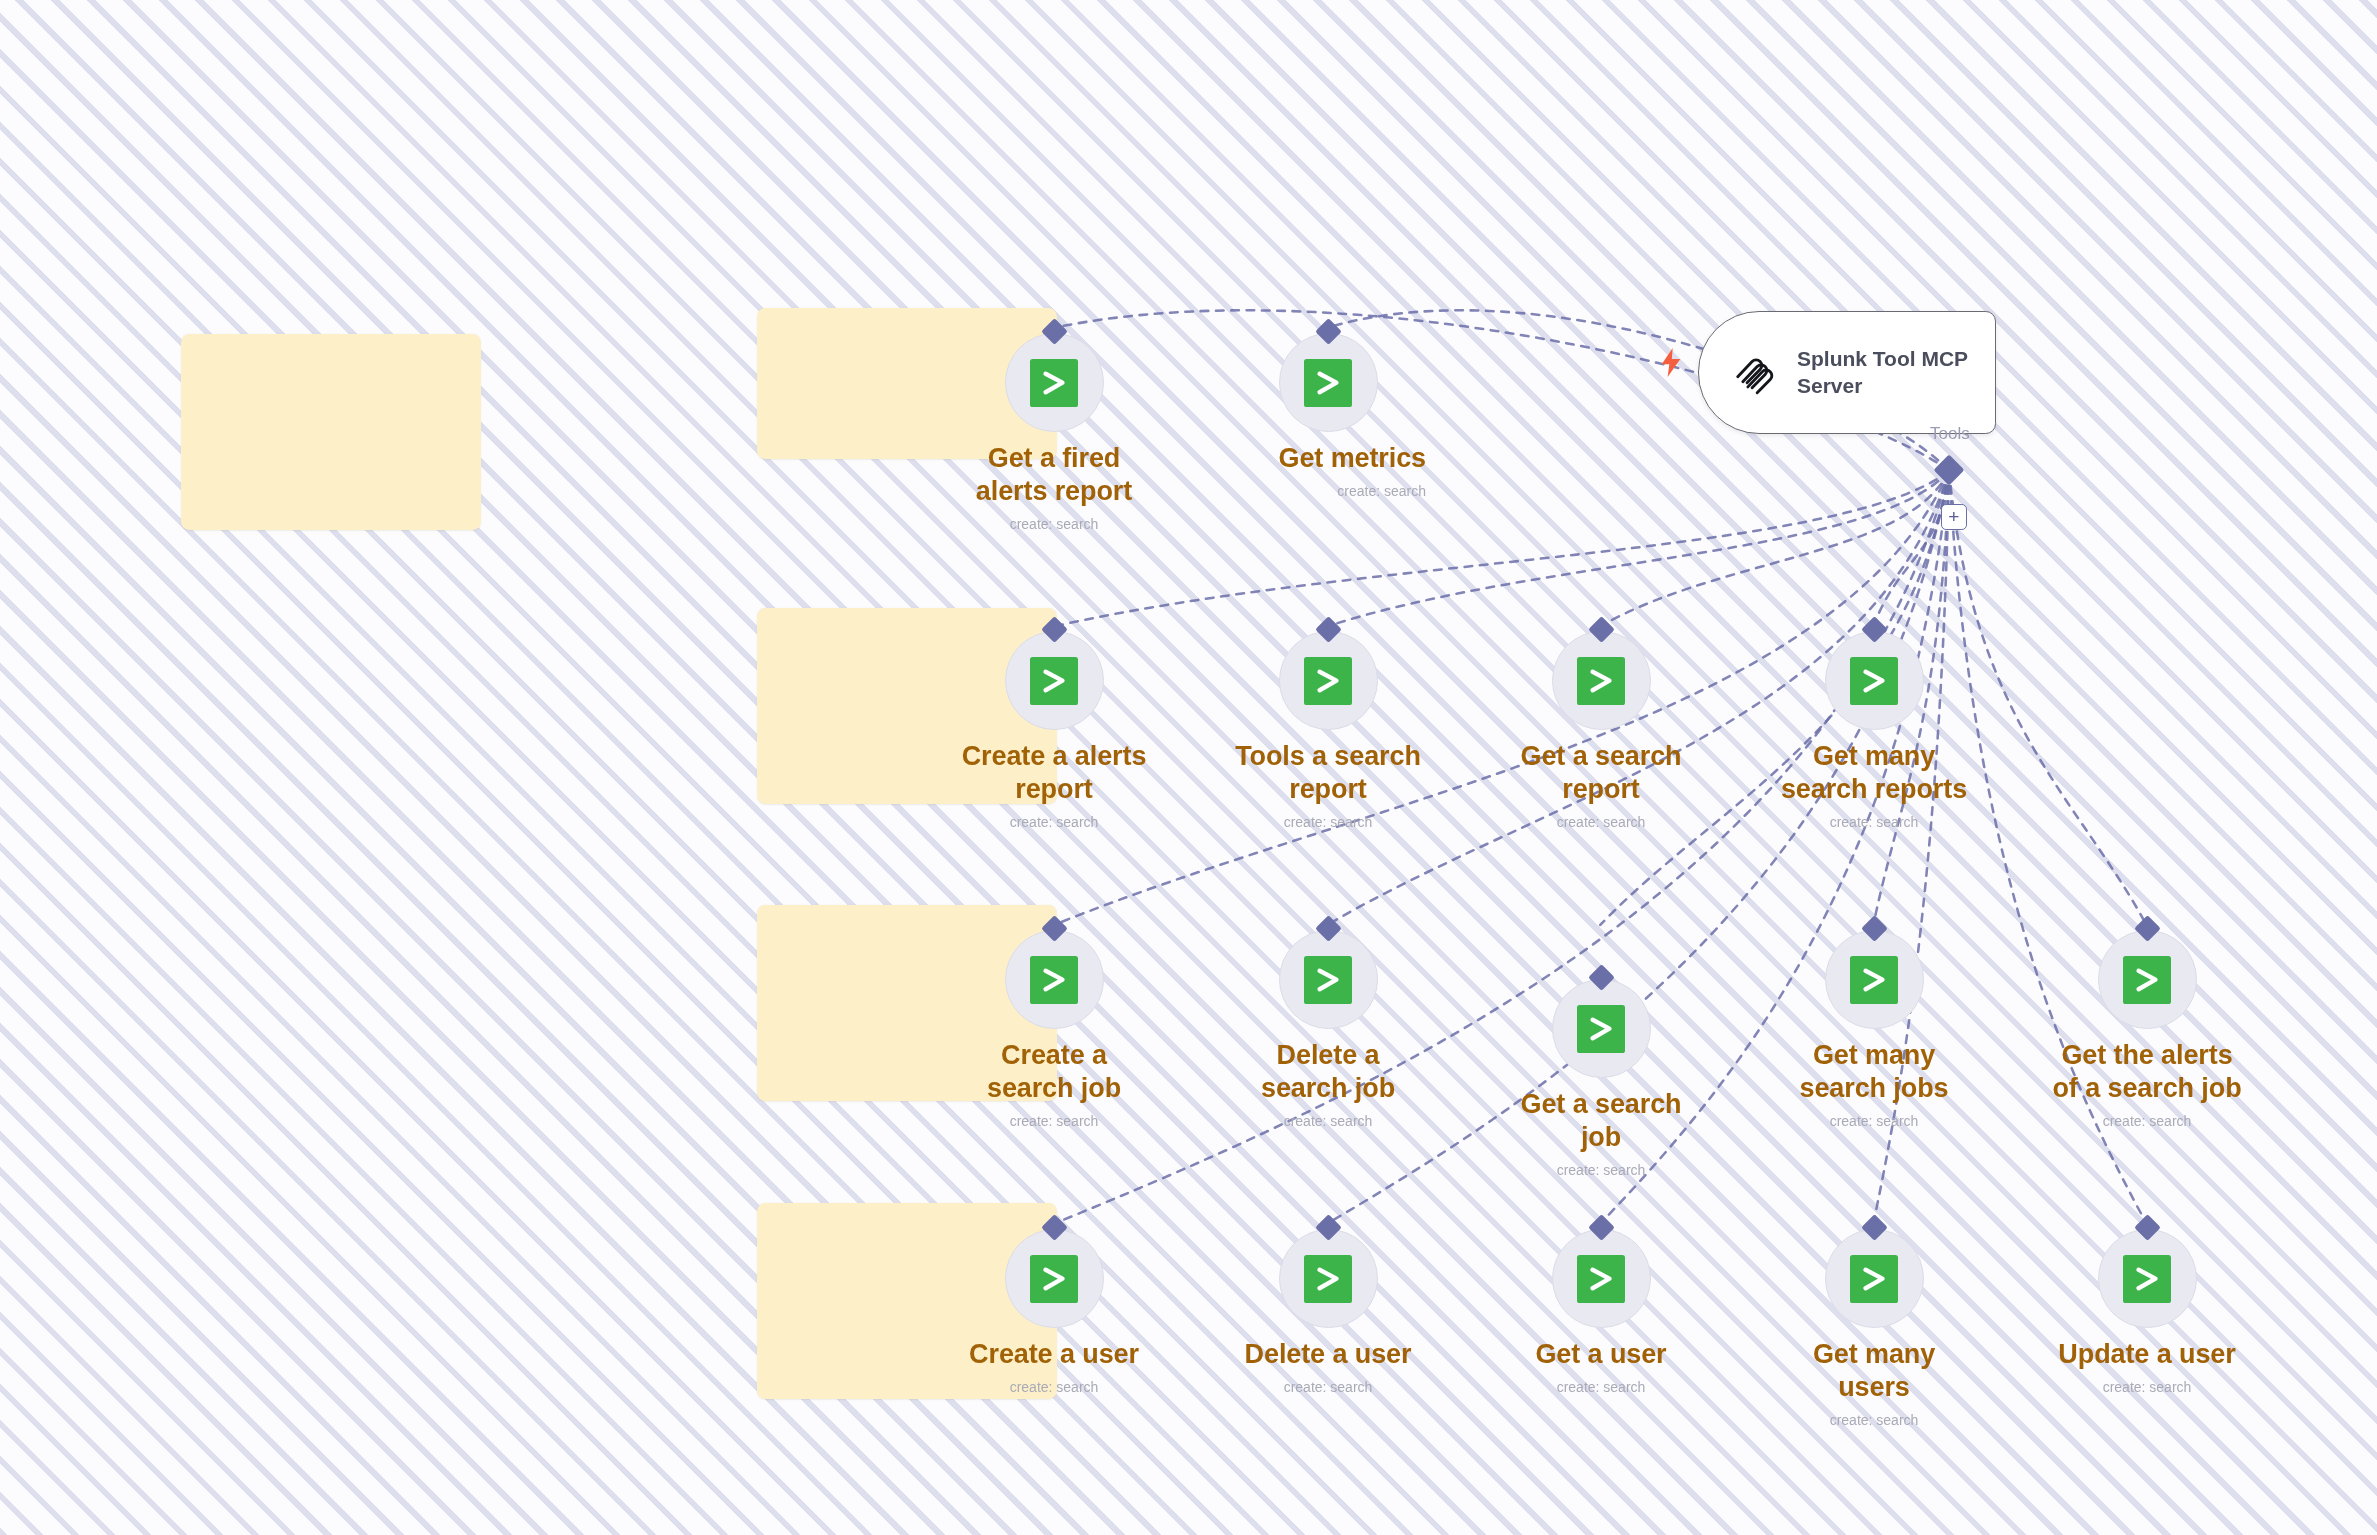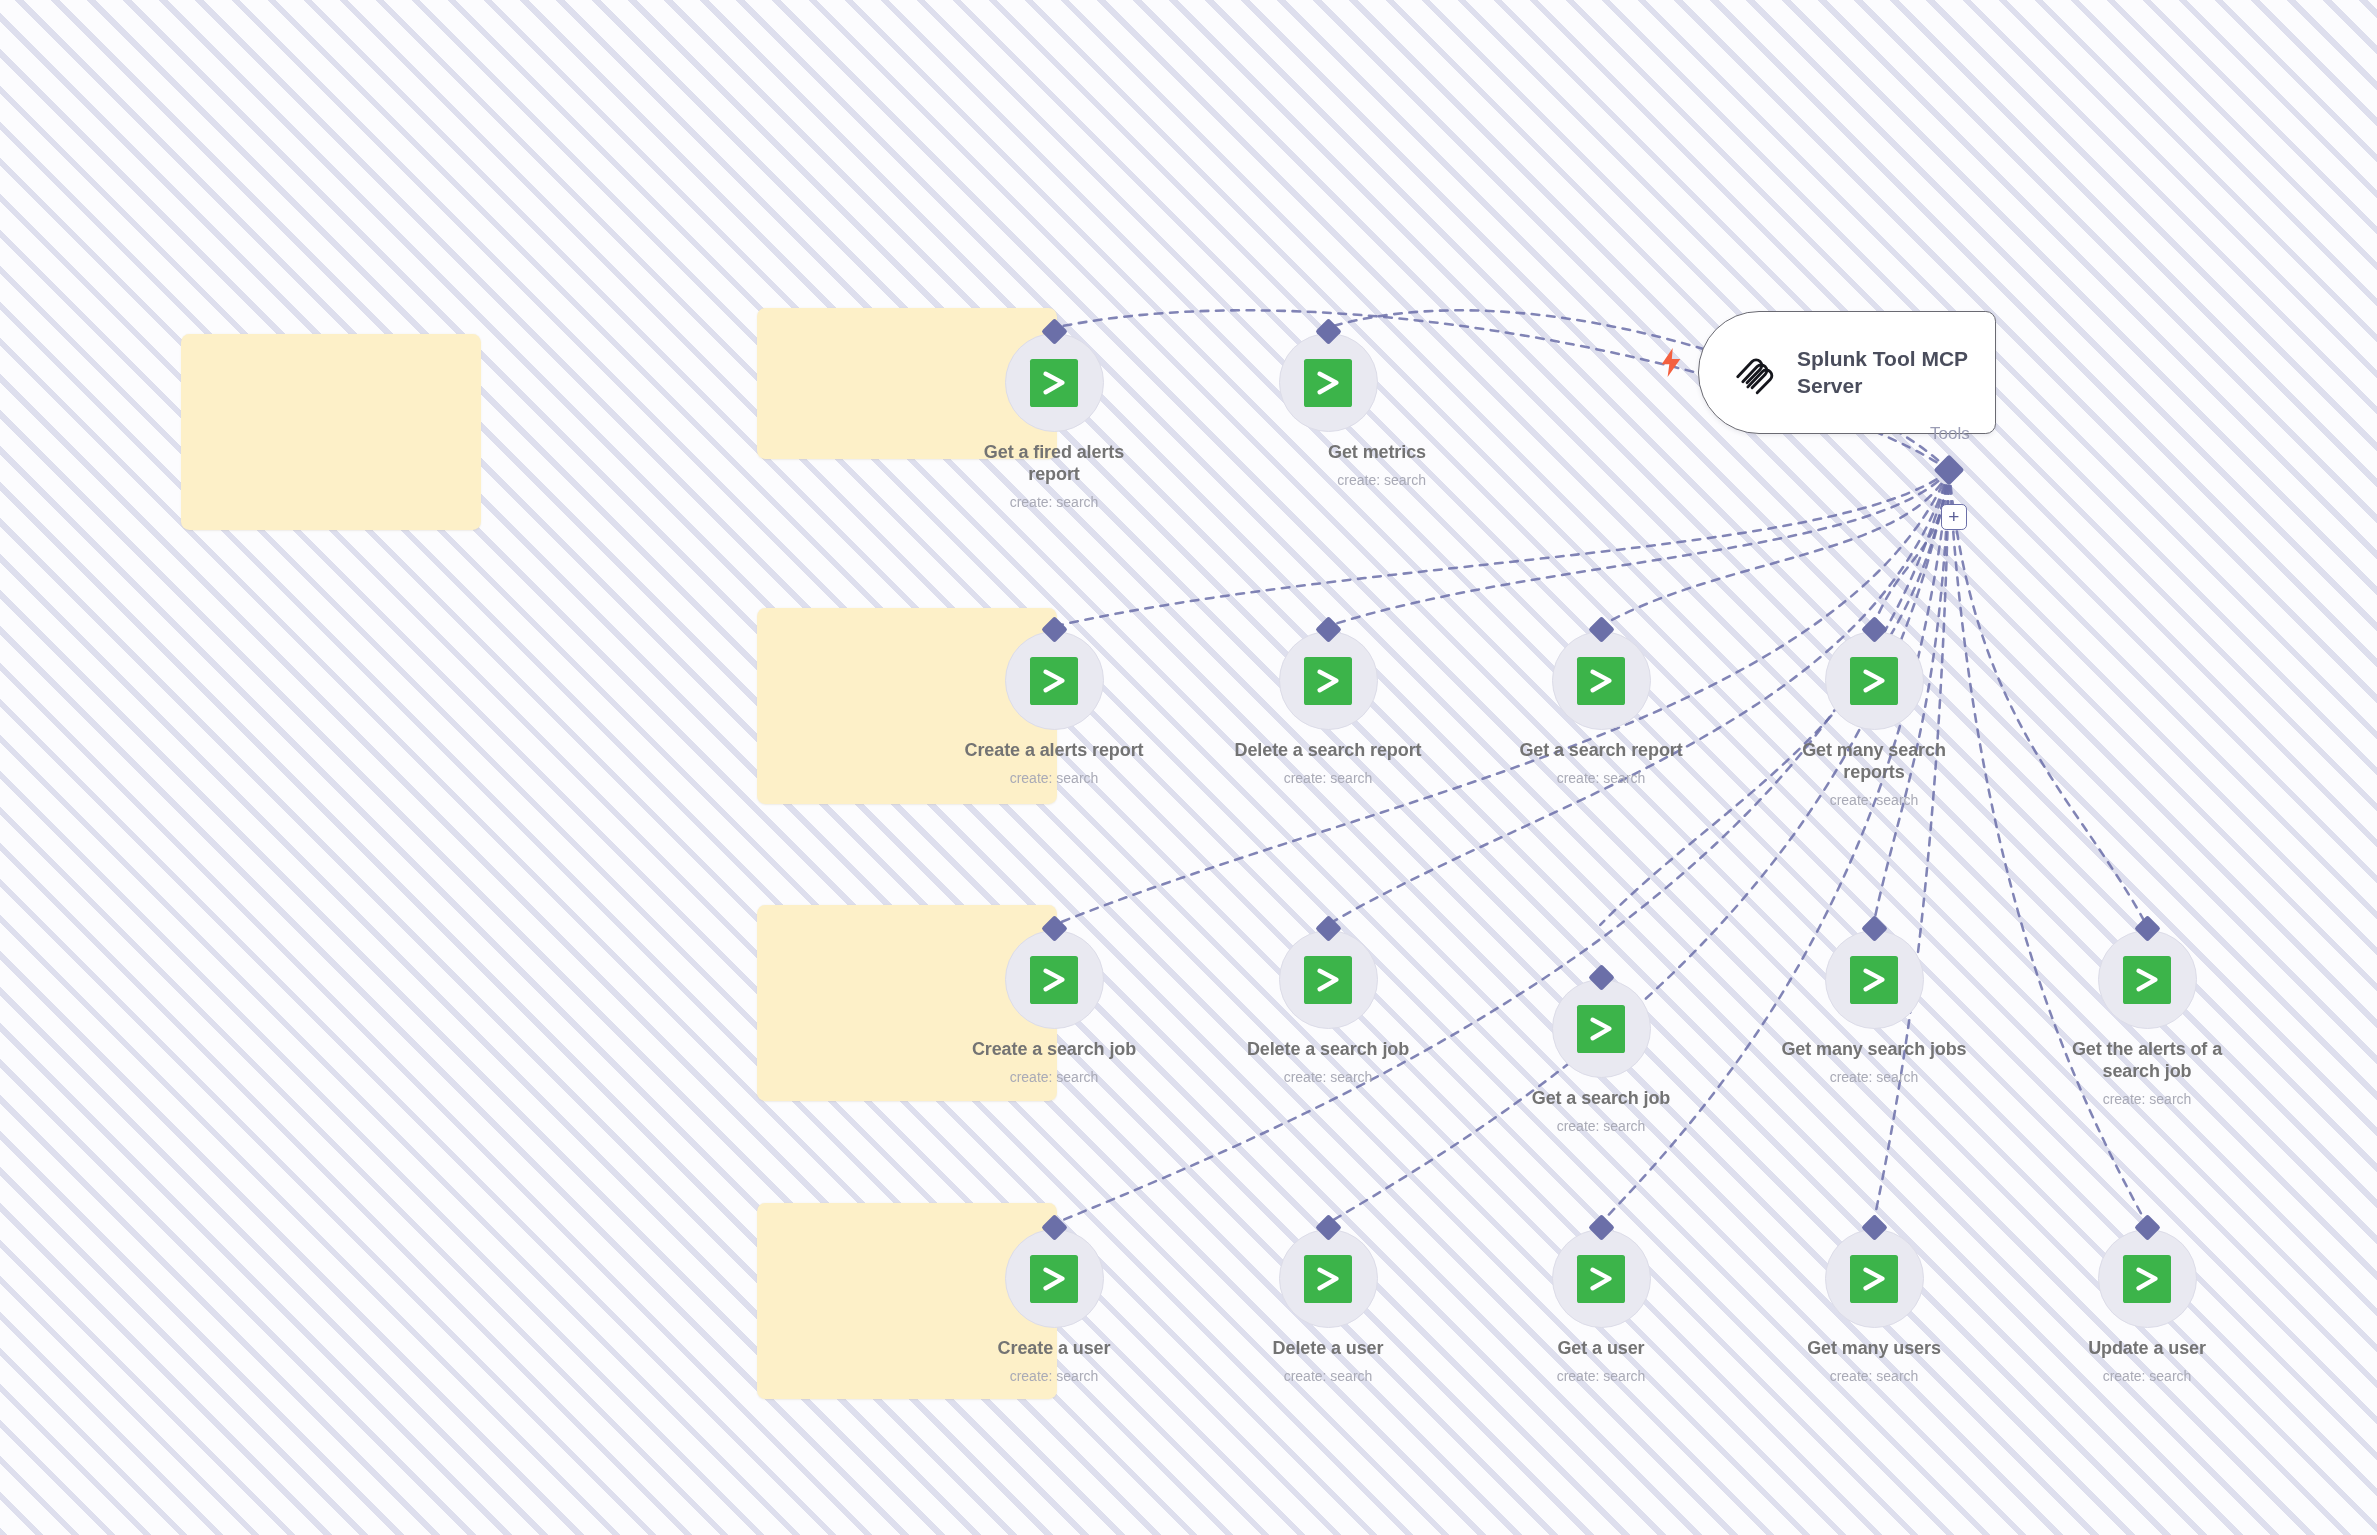--- a/index.html
+++ b/index.html
@@ -53,23 +53,23 @@
     border-radius:2.6px;
   }
   .splunk-mark{
     width:48px;height:48px;border-radius:2.6px;
     background:#3cb44a;
     display:flex;align-items:center;justify-content:center;
   }
   .splunk-mark svg{display:block;}
   .node .title{
     margin-top:10.2px;
-    font-size:18px;
+    font-size:27px;
     font-weight:700;
-    color:#737373;
+    color:#a16207;
     line-height:1.22;
     letter-spacing:-0.1px;
   }
   .node .subtitle{
     margin-top:7.7px;
     font-size:14px;
     color:#a9aab6;
     font-weight:400;
   }
 
@@ -184,21 +184,21 @@
     </div>
     <div class="node" style="left: 1230px; top: 631px;">
       <div class="circle" style="background: rgb(233, 233, 241);">
         <div class="handle" style="background: rgb(107, 111, 168);"></div>
         <span class="splunk-mark" style="background: rgb(60, 180, 74);">
           <svg width="32" height="32" viewBox="0 0 38 38">
             <path d="M9 8 L29 18.6 L9 30" fill="none" stroke="#ffffff" stroke-width="5.2" stroke-linecap="round" stroke-linejoin="round"></path>
           </svg>
         </span>
       </div>
-      <div class="title">Delete a search report</div>
+      <div class="title">Tools a search report</div>
       <div class="subtitle">create: search</div>
     </div>
     <div class="node" style="left: 1503px; top: 631px;">
       <div class="circle" style="background: rgb(233, 233, 241);">
         <div class="handle" style="background: rgb(107, 111, 168);"></div>
         <span class="splunk-mark" style="background: rgb(60, 180, 74);">
           <svg width="32" height="32" viewBox="0 0 38 38">
             <path d="M9 8 L29 18.6 L9 30" fill="none" stroke="#ffffff" stroke-width="5.2" stroke-linecap="round" stroke-linejoin="round"></path>
           </svg>
         </span>

